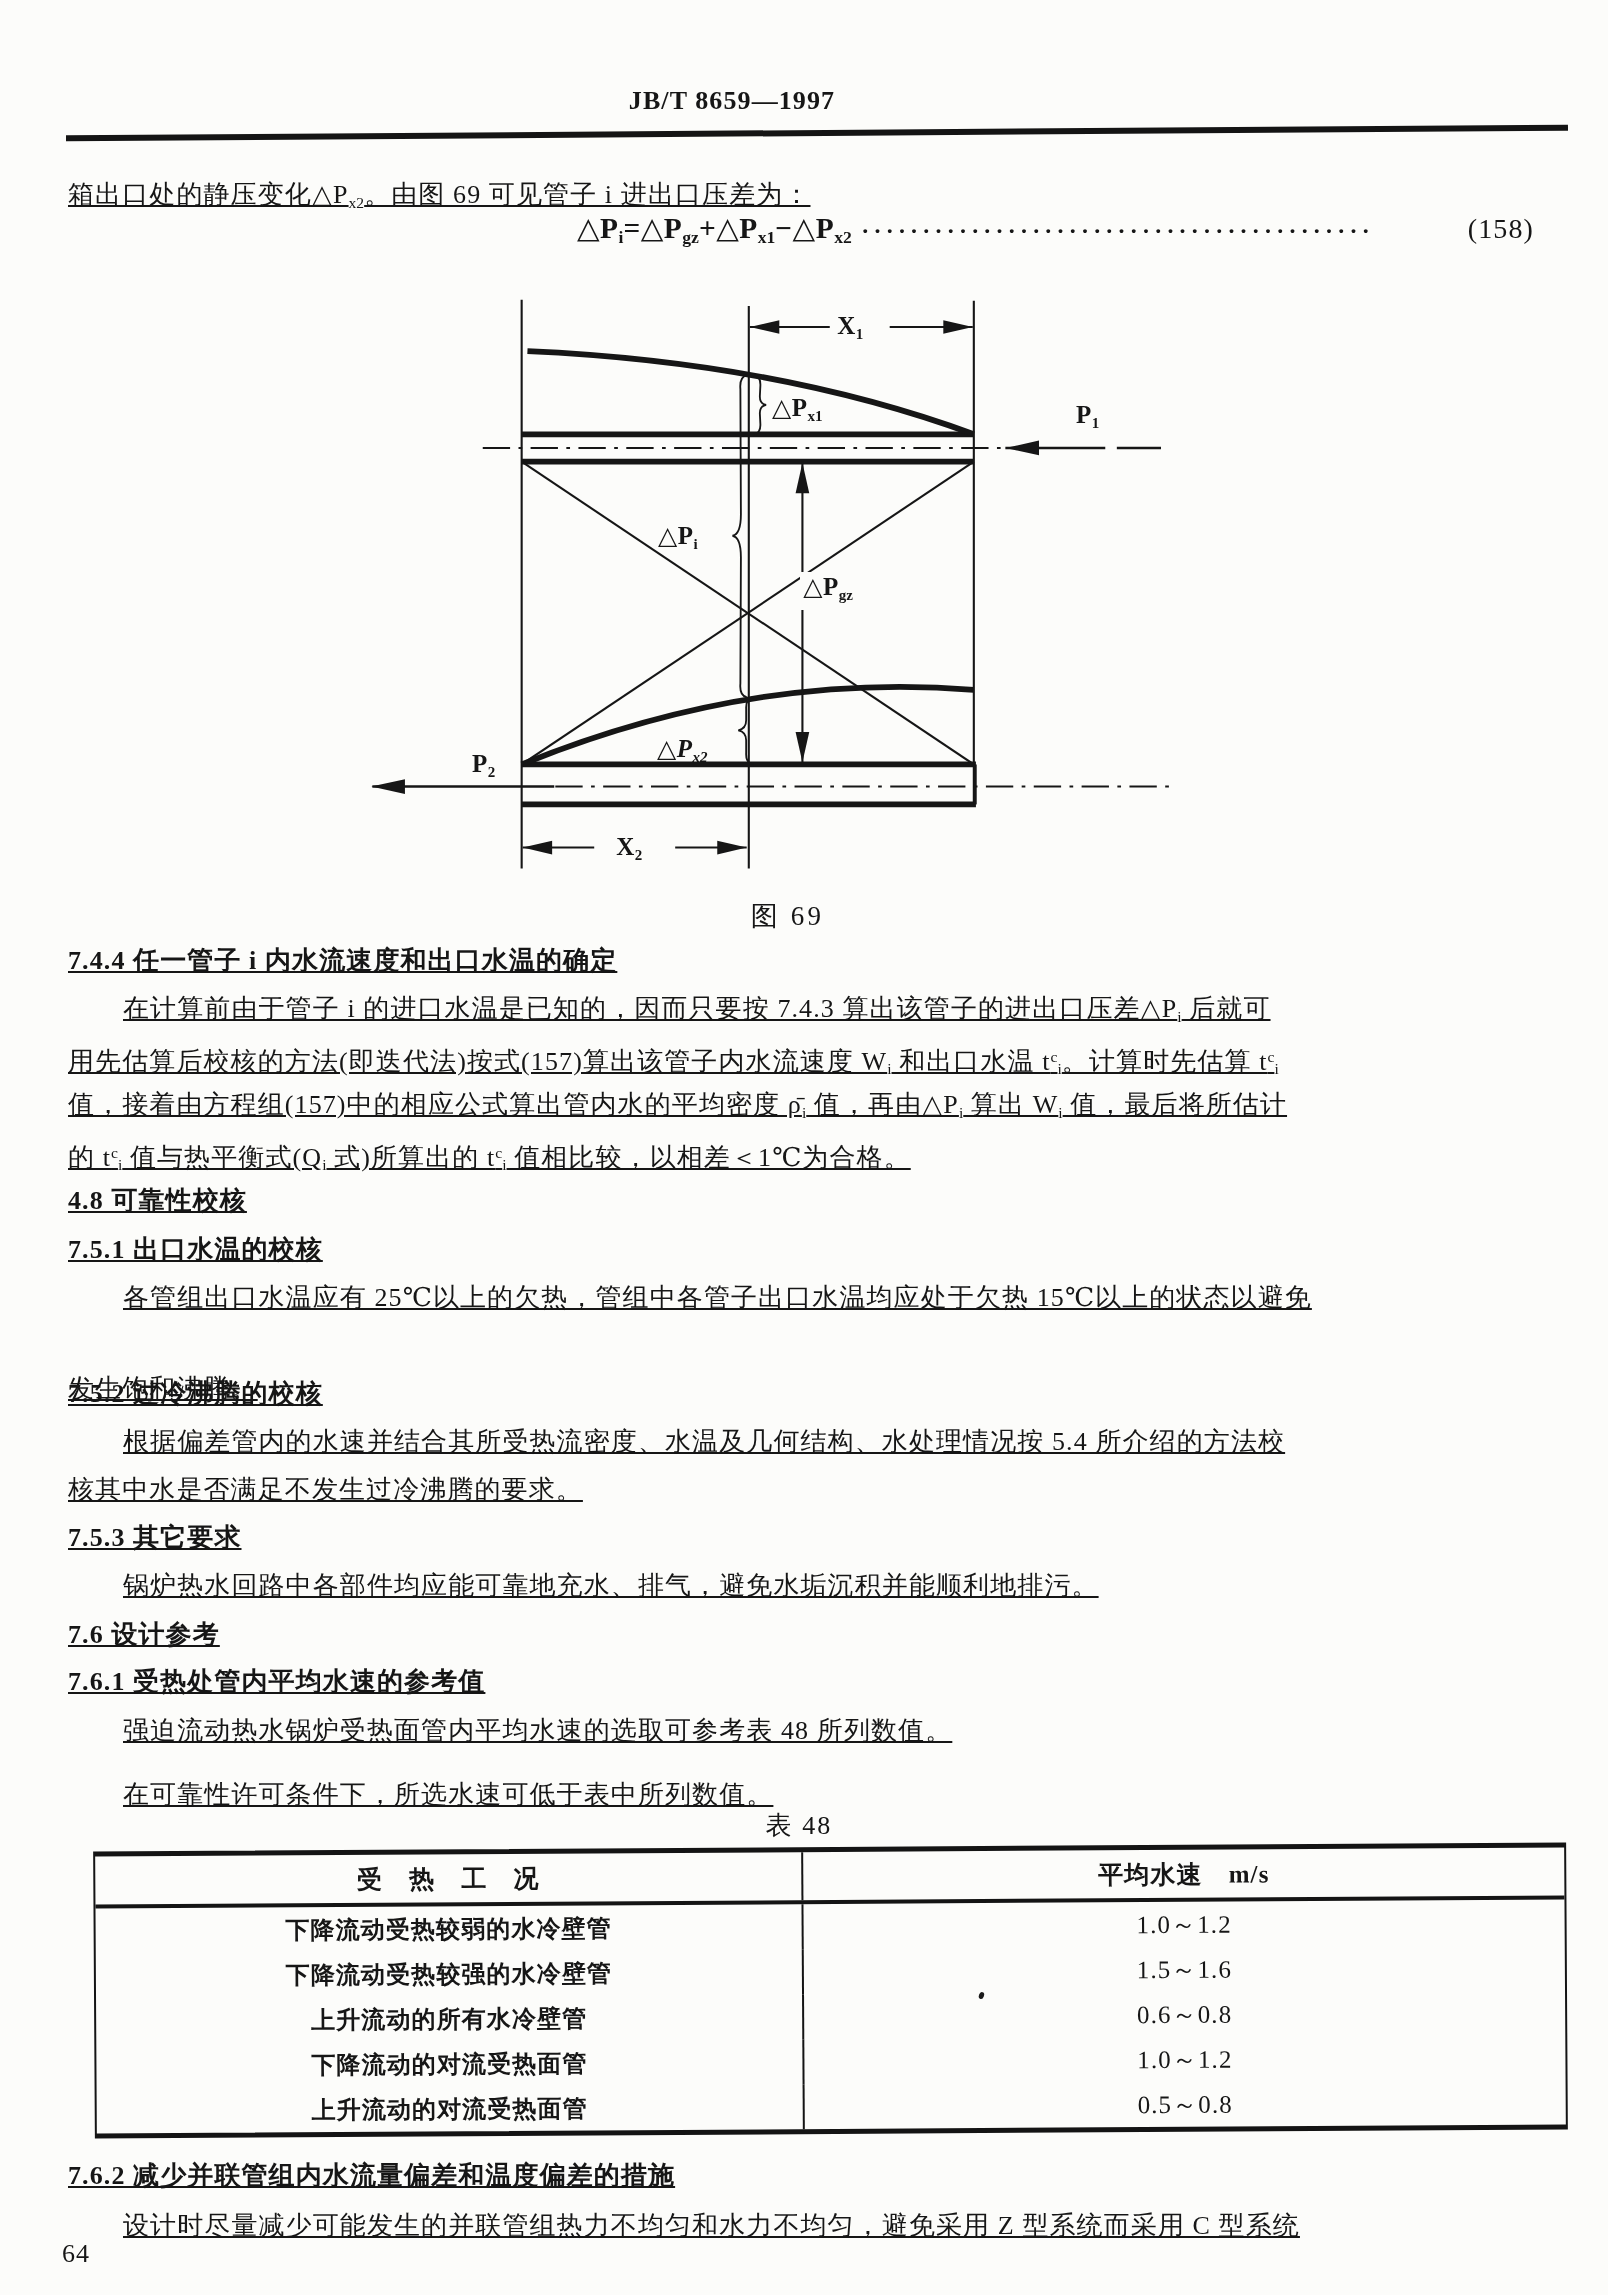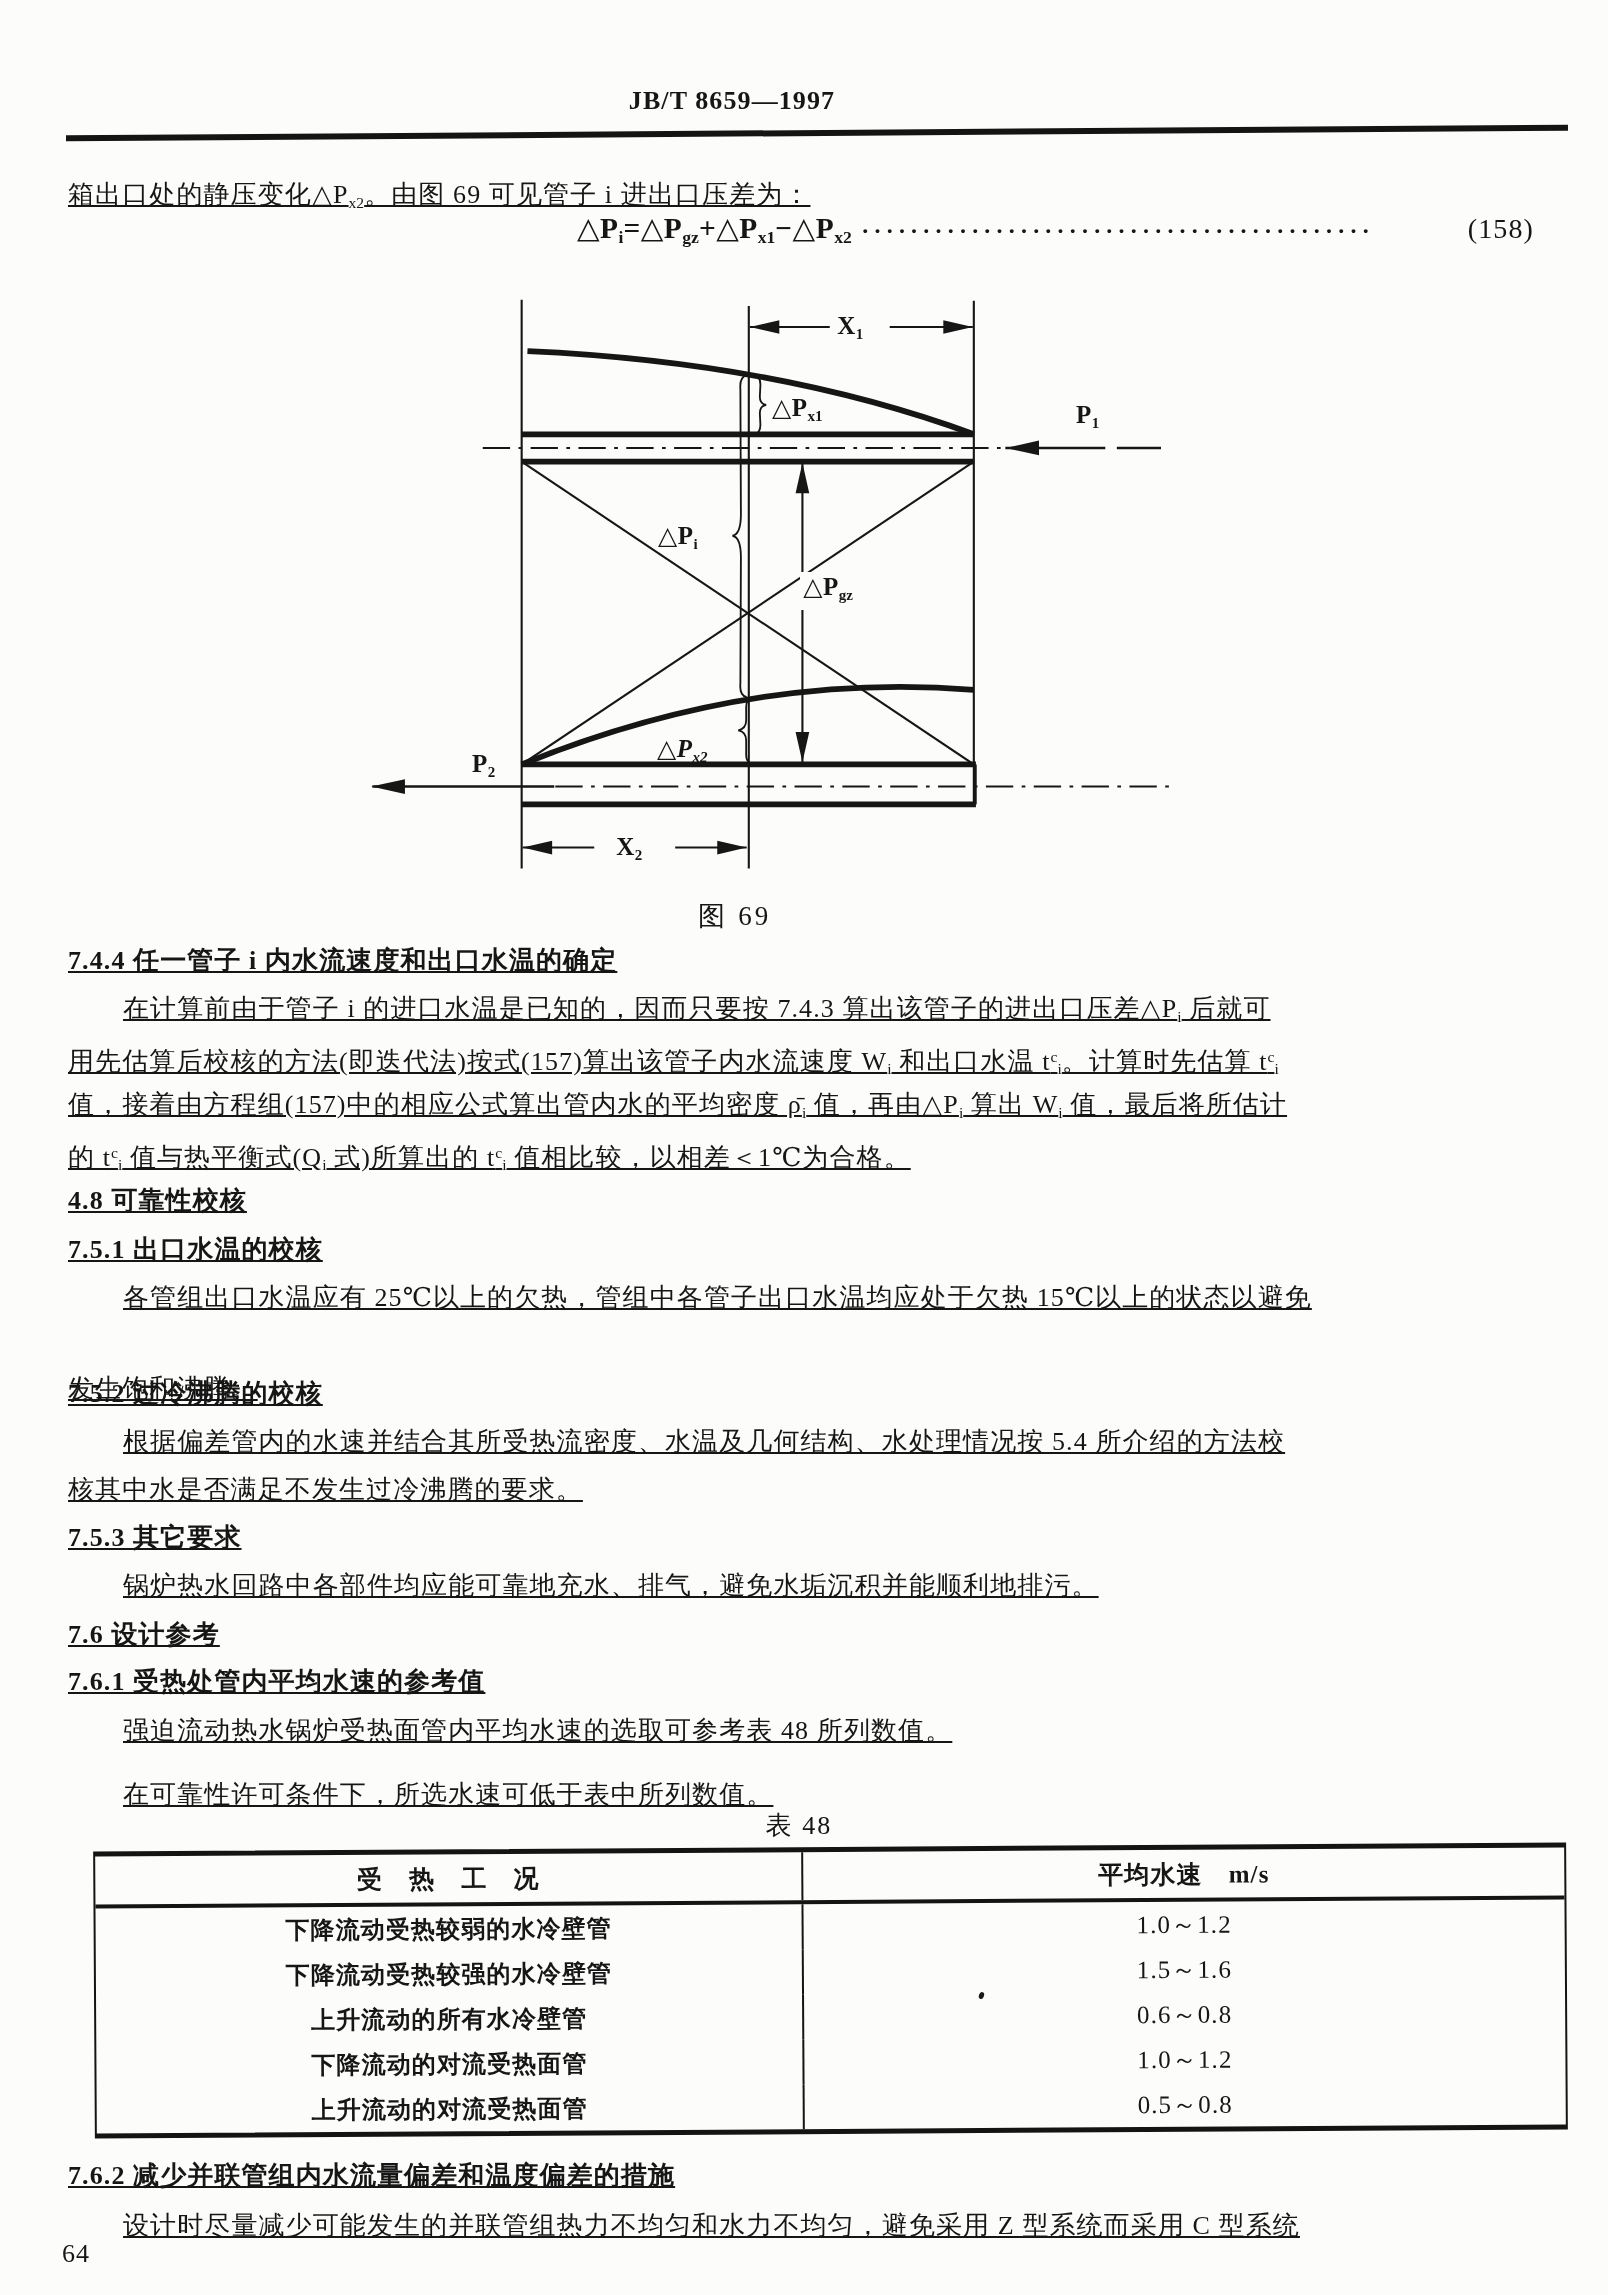--- a/index.html
+++ b/index.html
@@ -43,21 +43,21 @@
   }
   .eq-num{font-size:28px;letter-spacing:1.1px;text-align:right;}
   
   svg.fig{position:absolute;left:0;top:0;width:1608px;height:2295px;}
   .dlabel{
     position:absolute;font-size:25px;font-weight:bold;letter-spacing:0.5px;
     white-space:nowrap;line-height:29.4px;
   }
   .dlabel.bg{background:#fcfcfa;padding:0 3.2px;}
   .fig-caption{
-    position:absolute;left:698px;top:898px;width:179px;text-align:left;
+    position:absolute;left:698px;top:898px;width:179px;text-align:center;
     font-size:27px;letter-spacing:3.2px;white-space:nowrap;
   }
   
   .tbl-caption{
     position:absolute;left:715px;top:1808px;width:168px;text-align:center;
     font-size:26px;letter-spacing:2.1px;
   }
   .tbl{
     position:absolute;left:94px;top:1847px;width:1469px;
     border-top:5.8px solid #141414;border-bottom:5.3px solid #141414;

